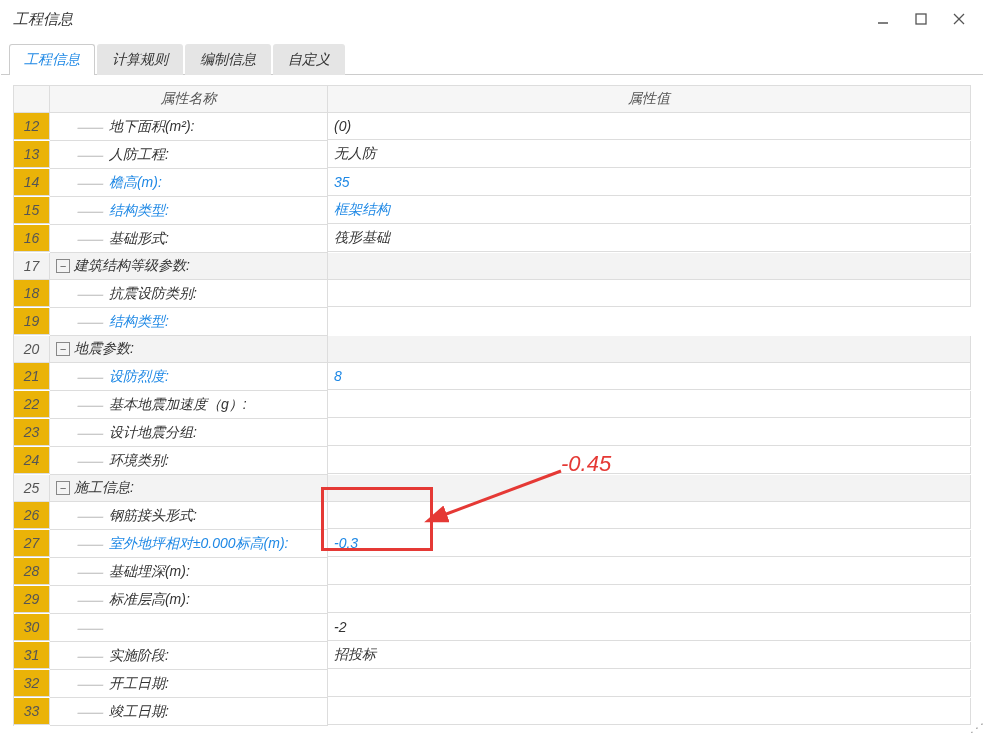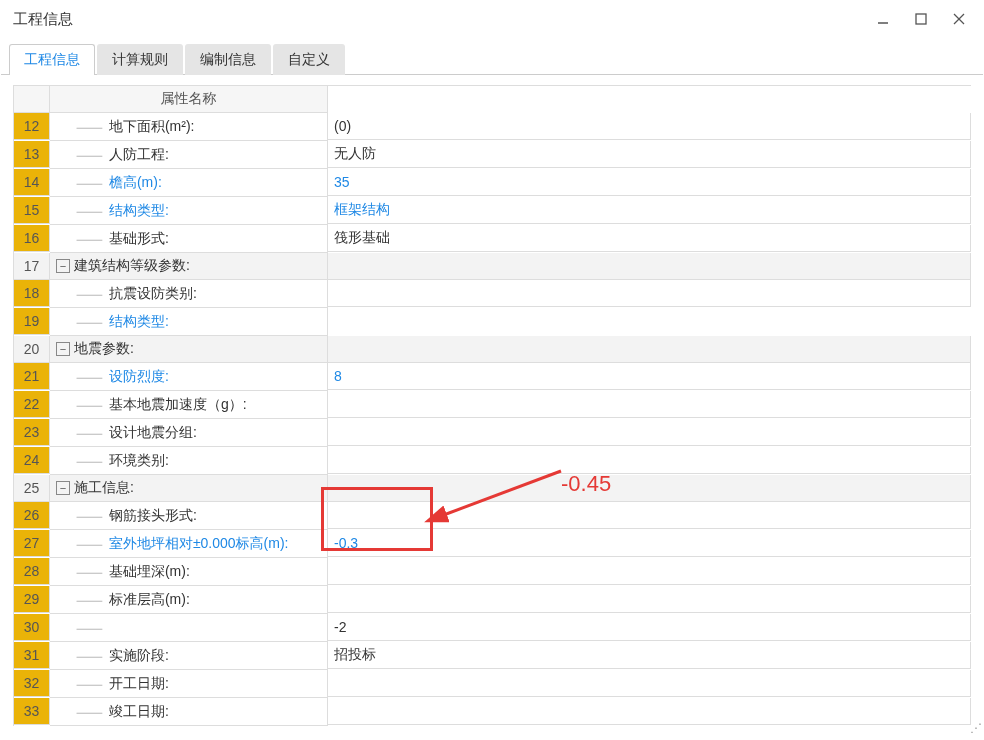--- a/index.html
+++ b/index.html
@@ -1,17 +1,17 @@
 <!DOCTYPE html>
 <html><head>
 <meta charset="utf-8">
 <style>
   * { box-sizing: border-box; }
   html, body { margin: 0; padding: 0; font-family: "Microsoft YaHei", "SimSun", sans-serif; font-size: 14px; background: #fff; color: #333; }
-  .window { width: 984px; height: 740px; border: 1px solid #fff; position: relative; background: #fff; }
+  .window { width: 984px; height: 740px; border: 1px solid #fff; position: relative; background: #fff; font-style: italic; }
   .titlebar { height: 36px; display: flex; align-items: center; justify-content: space-between; padding: 0 8px 0 12px; }
   .titlebar .title { font-size: 15px; color: #333; }
   .win-controls { display: flex; gap: 18px; align-items: center; color: #555; padding-right: 6px; }
   .win-controls span { cursor: pointer; display: inline-flex; align-items: center; justify-content: center; width: 20px; height: 20px; }
   .tabs { display: flex; border-bottom: 1px solid #ccc; padding: 0 8px; gap: 2px; align-items: flex-end; margin-top: 6px; }
   .tab { padding: 6px 14px 6px 14px; border: 1px solid transparent; border-bottom: none; color: #333; cursor: pointer; border-radius: 3px 3px 0 0; position: relative; top: 1px; background: #e5e5e5; }
   .tab.active { border-color: #ccc; color: #1e88e5; background: #fff; }
   .content { padding: 10px 12px 12px 12px; }
   .grid { border-top: 1px solid #ddd; border-left: 1px solid #ddd; width: 100%; }
   .row { display: flex; align-items: flex-start; }
@@ -61,20 +61,21 @@
     <div class="tab">计算规则</div>
     <div class="tab">编制信息</div>
     <div class="tab">自定义</div>
   </div>
 
   <div class="content">
     <div class="grid">
       <div class="row head">
         <div class="cell rownum"></div>
         <div class="cell name" style="justify-content:center">属性名称</div>
+        <div class="cell val" style="justify-content:center">属性值</div>
       </div>
       <div id="rows-host">
           <div class="row">
             <div class="cell rownum">12</div>
             <div class="cell name">
               <span class="tree-line" style="padding-left: 16px;">⸺</span>
               <span>地下面积(m²):</span>
             </div>
             <div class="cell val">
               <span>(0)</span>
@@ -293,18 +294,18 @@
   <div class="annotation" style="left:0;top:0;width:100%;height:100%;">
     <div class="anno-box" style="left:320px; top:486px; width:112px; height:64px;"></div>
     <svg class="annotation" style="left:420px; top:460px;" width="160" height="80">
       <defs>
         <marker id="ah" markerWidth="10" markerHeight="10" refX="2" refY="3" orient="auto">
           <path d="M0,0 L0,6 L8,3 z" fill="#e53935"></path>
         </marker>
       </defs>
       <line x1="140" y1="10" x2="20" y2="55" stroke="#e53935" stroke-width="3" marker-end="url(#ah)"></line>
     </svg>
-    <div class="anno-text" style="left:560px; top:450px;margin-top:20px;">-0.45</div>
+    <div class="anno-text" style="left:560px; top:450px;">-0.45</div>
   </div>
 
   <div class="resize-grip">⋰</div>
 
 </div>
 
 </body></html>

